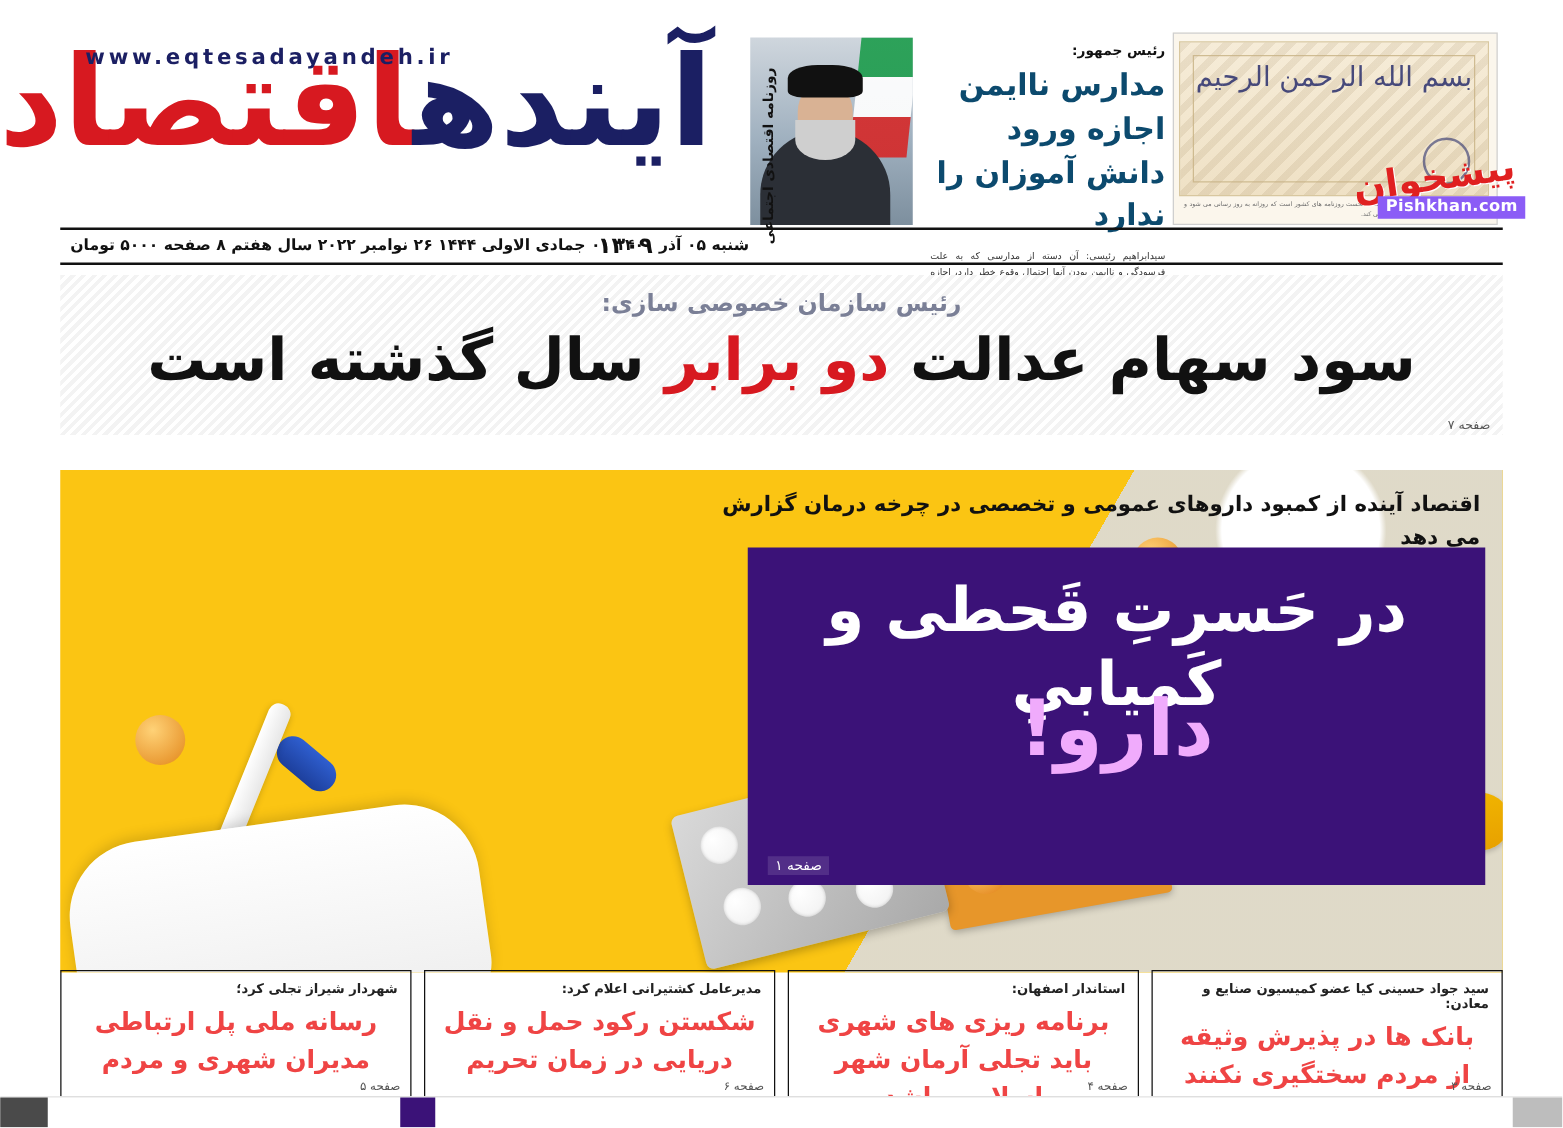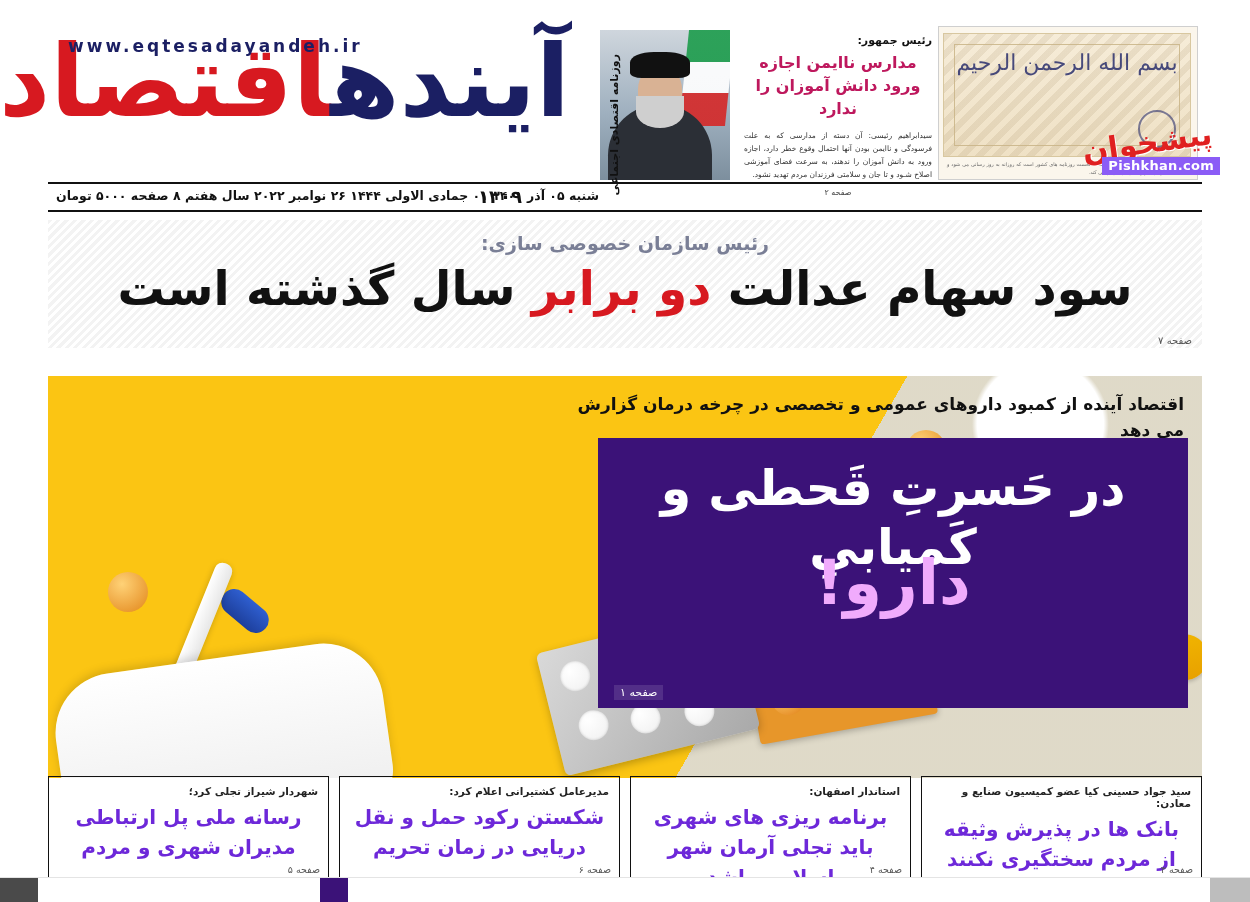--- a/index.html
+++ b/index.html
@@ -110,26 +110,25 @@
     text-align: right;
     direction: rtl;
   }
   .teaser-left .kicker {
     font-size: 11px;
     color: #111;
     font-weight: bold;
     margin-bottom: 4px;
   }
   .teaser-left .headline {
-    font-size: 16px;
-    font-weight: bold;
-    color: #be185d;
+    font-size: 24px;
+    font-weight: bold;
+    color: #0c4a6e;
     line-height: 1.45;
     letter-spacing: -0.5px;
-    text-align: center;
   }
   .teaser-left .body {
     margin-top: 8px;
     font-size: 7.5px;
     color: #333;
     line-height: 1.75;
     text-align: justify;
   }
   .teaser-left .pageref {
     margin-top: 7px;
@@ -462,21 +461,21 @@
   .teaser .kicker {
     font-size: 10.5px;
     color: #222;
     font-weight: bold;
     text-align: right;
     margin-bottom: 5px;
   }
   .teaser .headline {
     font-size: 20px;
     font-weight: bold;
-    color: #6d28d9;
+    color: #ef4444;
     line-height: 1.5;
     letter-spacing: -1px;
   }
   .teaser .pageref {
     position: absolute;
     bottom: 2px;
     right: 8px;
     font-size: 9.5px;
     color: #555;
   }

